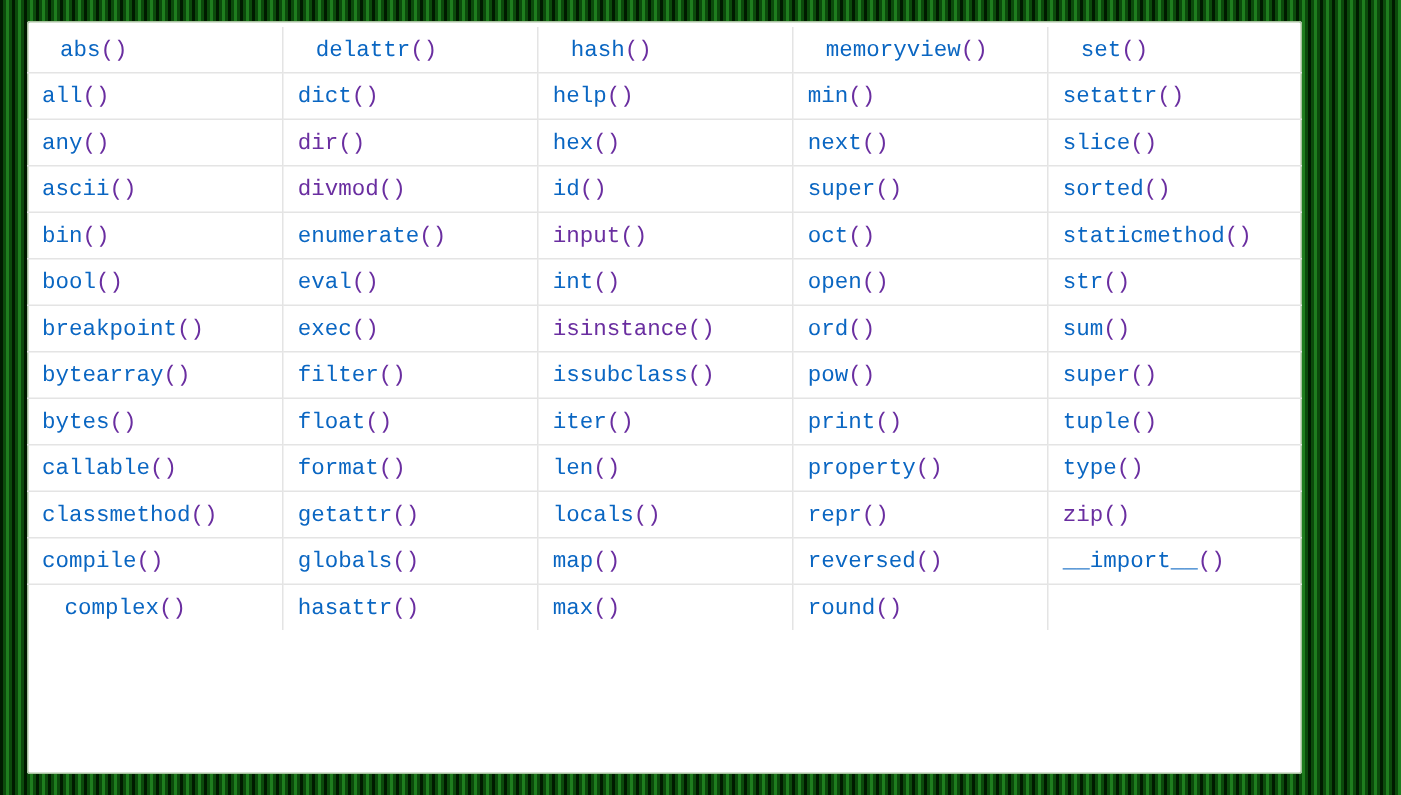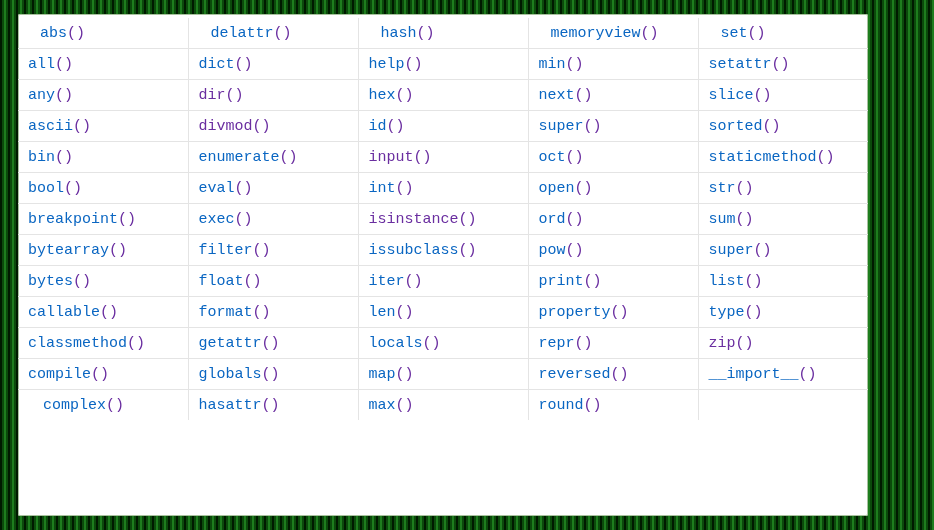--- a/index.html
+++ b/index.html
@@ -116,21 +116,21 @@
             <td><a href="#" style="text-decoration: none;"><span class="fn-name">filter</span><span class="paren">()</span></a></td>
             <td><a href="#" style="text-decoration: none;"><span class="fn-name">issubclass</span><span class="paren">()</span></a></td>
             <td><a href="#" style="text-decoration: none;"><span class="fn-name">pow</span><span class="paren">()</span></a></td>
             <td><a href="#" style="text-decoration: none;"><span class="fn-name">super</span><span class="paren">()</span></a></td>
           </tr>
           <tr>
             <td><a href="#" style="text-decoration: none;"><span class="fn-name">bytes</span><span class="paren">()</span></a></td>
             <td><a href="#" style="text-decoration: none;"><span class="fn-name">float</span><span class="paren">()</span></a></td>
             <td><a href="#" style="text-decoration: none;"><span class="fn-name">iter</span><span class="paren">()</span></a></td>
             <td><a href="#" style="text-decoration: none;"><span class="fn-name">print</span><span class="paren">()</span></a></td>
-            <td><a href="#" style="text-decoration: none;"><span class="fn-name">list</span><span class="paren">()</span></a></td>
+            <td><a href="#" style="text-decoration: none;"><span class="fn-name">tuple</span><span class="paren">()</span></a></td>
           </tr>
           <tr>
             <td><a href="#" style="text-decoration: none;"><span class="fn-name">callable</span><span class="paren">()</span></a></td>
             <td><a href="#" style="text-decoration: none;"><span class="fn-name">format</span><span class="paren">()</span></a></td>
             <td><a href="#" style="text-decoration: none; margin-top: 26px;"><span class="fn-name">len</span><span class="paren">()</span></a></td>
             <td><a href="#" style="text-decoration: none;"><span class="fn-name">property</span><span class="paren">()</span></a></td>
             <td><a href="#" style="text-decoration: none;"><span class="fn-name">type</span><span class="paren">()</span></a></td>
           </tr>
           <tr>
             <td><a href="#" style="text-decoration: none;"><span class="fn-name">classmethod</span><span class="paren">()</span></a></td>

